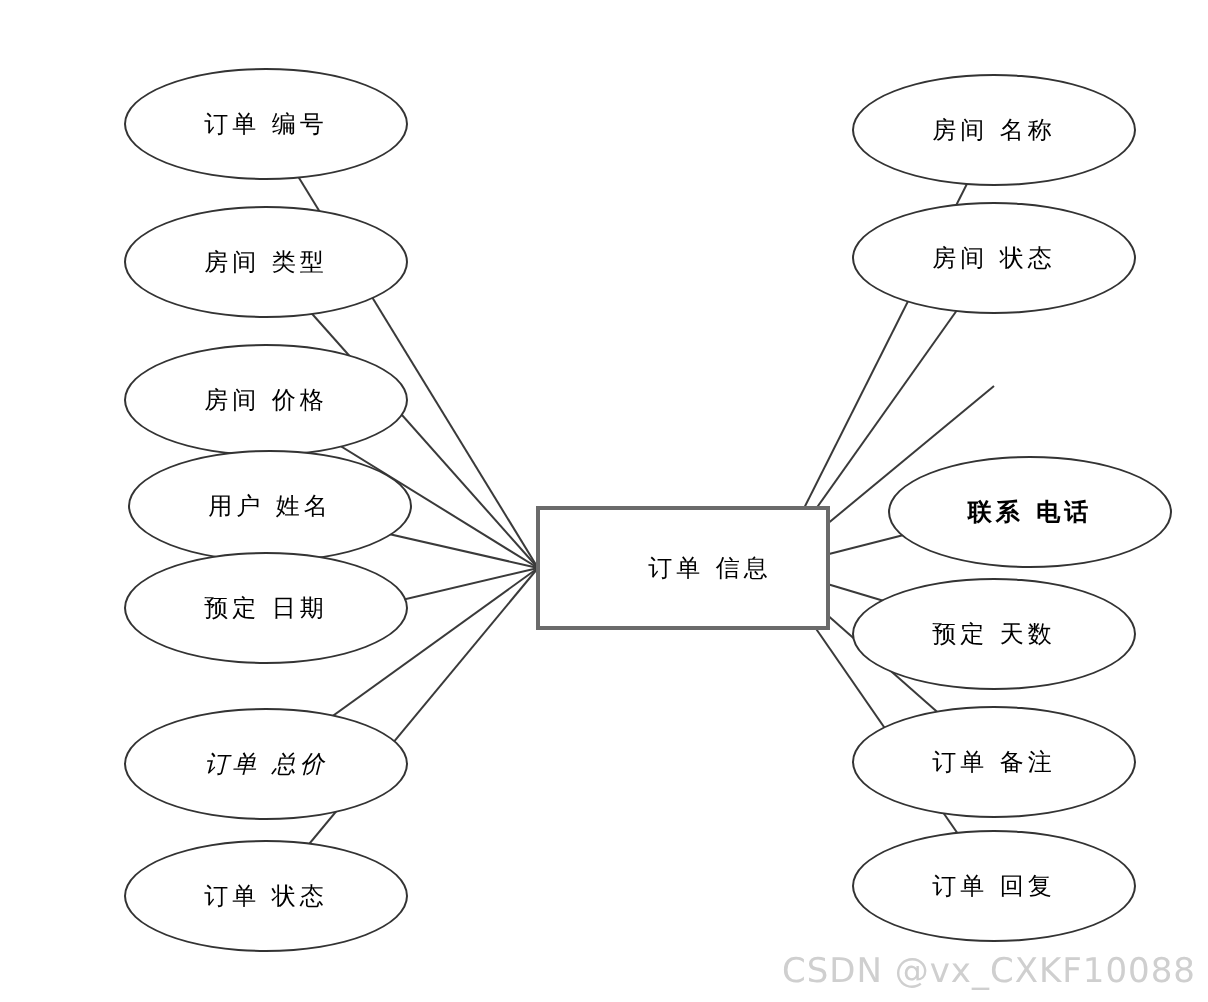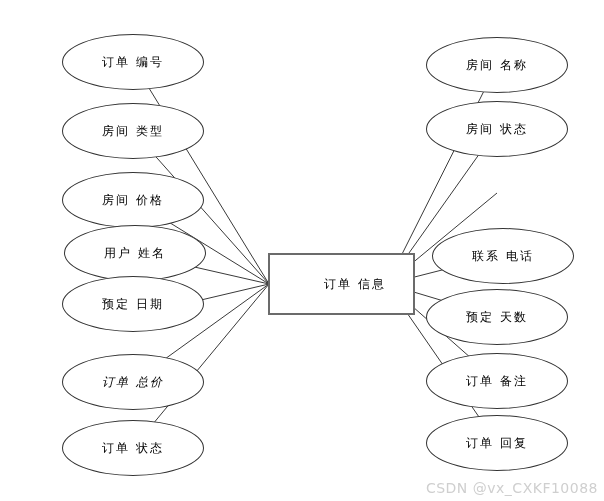--- a/index.html
+++ b/index.html
@@ -51,21 +51,21 @@
     width: 116px;
     height: 58px;
     border: 2px solid #6b6b6b;
     padding-left: 27px;
   }
   .watermark {
     position: absolute;
     right: 6px;
     bottom: 5px;
     z-index: 2;
-    font-size: 14px;
+    font-size: 17px;
     letter-spacing: 0.5px;
     color: #cfcfcf;
   }
 </style>
 </head>
 <body>
 
 <div class="canvas">
 
   <svg class="lines" viewBox="0 0 604 501" xmlns="http://www.w3.org/2000/svg">
@@ -112,21 +112,21 @@
   <div class="node ellipse" style="left:62px; top:420px;">
     <span>订单 状态</span>
   </div>
 
   <div class="node ellipse" style="left:426px; top:37px;">
     <span>房间 名称</span>
   </div>
   <div class="node ellipse" style="left:426px; top:101px;">
     <span>房间 状态</span>
   </div>
-  <div class="node ellipse" style="left:432px; top:228px;">
+  <div class="node ellipse" style="left:444px; top:228px;font-weight:bold;">
     <span>联系 电话</span>
   </div>
   <div class="node ellipse" style="left:426px; top:289px;justify-content:center;">
     <span>预定 天数</span>
   </div>
   <div class="node ellipse" style="left:426px; top:353px;">
     <span>订单 备注</span>
   </div>
   <div class="node ellipse" style="left:426px; top:415px;">
     <span>订单 回复</span>

